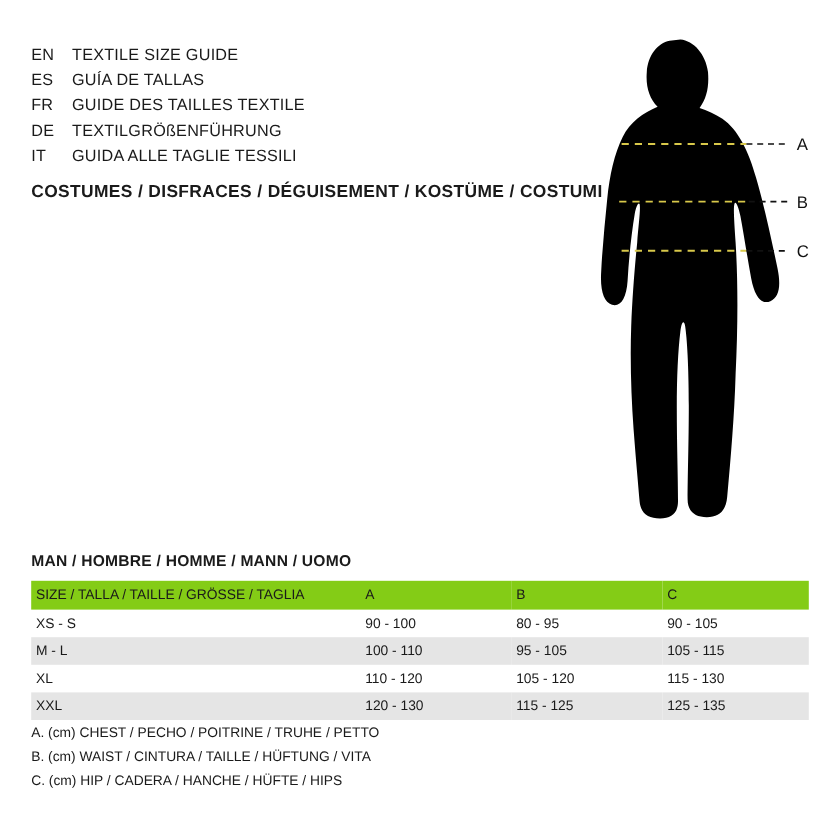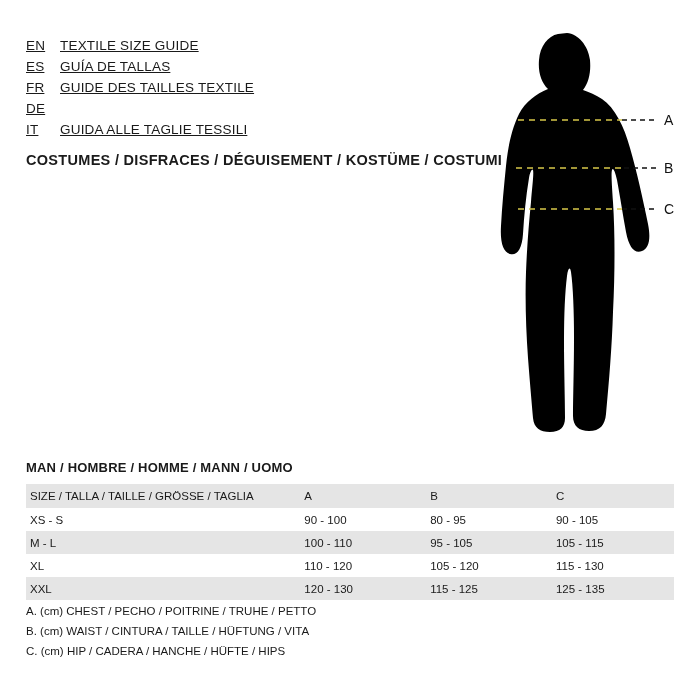--- a/index.html
+++ b/index.html
@@ -27,21 +27,20 @@
     left: 26px;
     top: 36px;
     width: 430px;
   }
   .lang-row {
     display: flex;
     align-items: baseline;
     line-height: 1.55;
     font-size: 13.5px;
     letter-spacing: .2px;
-    text-decoration: underline;
   }
   .lang-code {
     width: 34px;
     flex: none;
     font-size: 13.5px;
   }
   .lang-text {
     font-size: 13.5px;
   }
 
@@ -85,21 +84,21 @@
     border-collapse: collapse;
     font-size: 11.5px;
   }
   table.size-table th,
   table.size-table td {
     padding: 3px 4px;
     text-align: left;
     font-weight: normal;
   }
   table.size-table thead th {
-    background: #e5e5e5;
+    background: #84cc16;
     font-size: 11.5px;
     color: #1a1a1a;
     height: 18px;
   }
   table.size-table thead th.col-first { padding-left: 4px; width: 280px; }
   table.size-table thead th.col-a { width: 124px; }
   table.size-table thead th.col-b { width: 124px; }
   table.size-table thead th.col-c { width: 120px; }
 
   table.size-table tbody tr.alt td {
@@ -133,20 +132,21 @@
     <div class="lang-row">
       <span class="lang-code">ES</span>
       <span class="lang-text">GUÍA DE TALLAS</span>
     </div>
     <div class="lang-row">
       <span class="lang-code">FR</span>
       <span class="lang-text">GUIDE DES TAILLES TEXTILE</span>
     </div>
     <div class="lang-row">
       <span class="lang-code">DE</span>
+      <span class="lang-text">TEXTILGRÖßENFÜHRUNG</span>
     </div>
     <div class="lang-row">
       <span class="lang-code">IT</span>
       <span class="lang-text">GUIDA ALLE TAGLIE TESSILI</span>
     </div>
   </div>
 
   <div class="costumes-title">COSTUMES / DISFRACES / DÉGUISEMENT / KOSTÜME / COSTUMI</div>
 
   <div class="figure-wrap">

